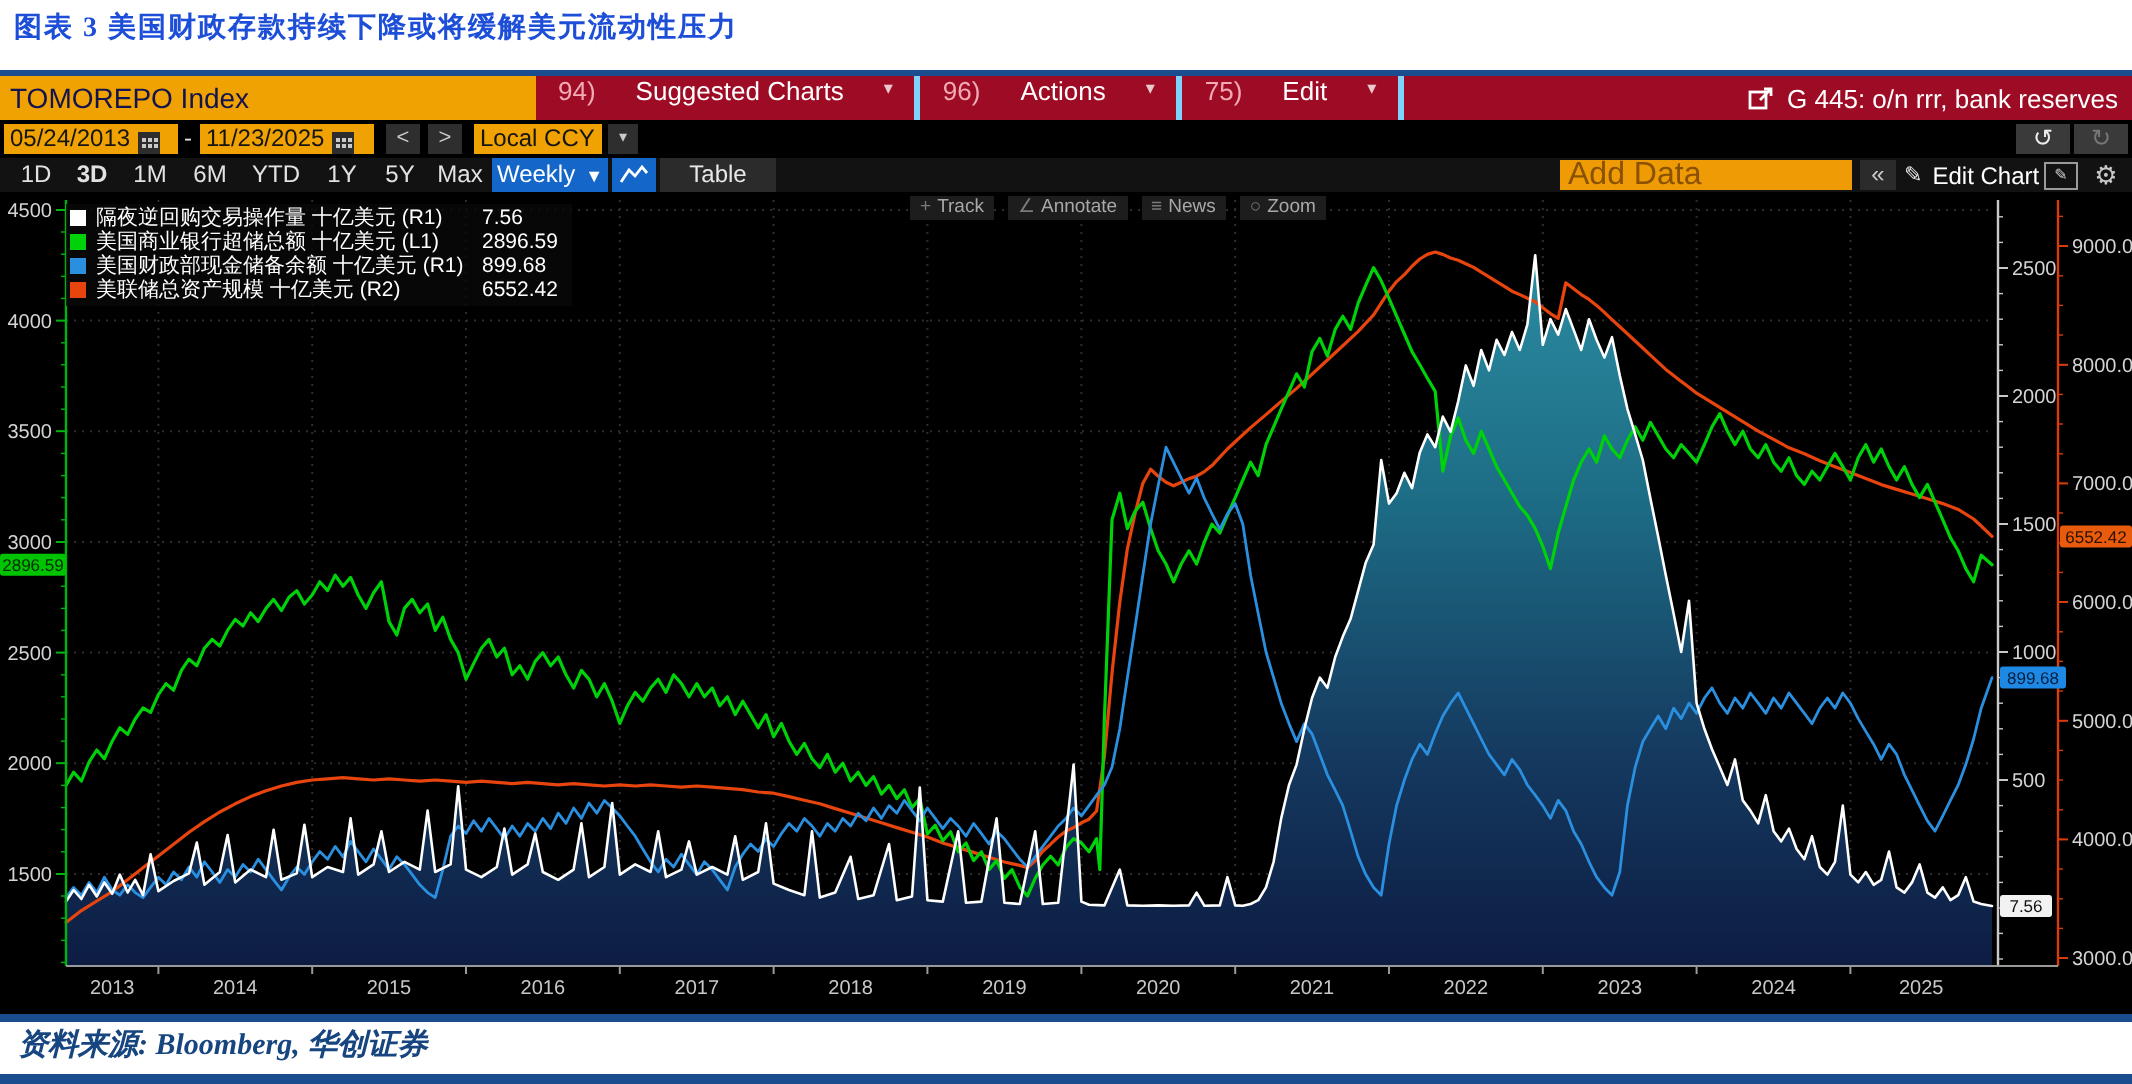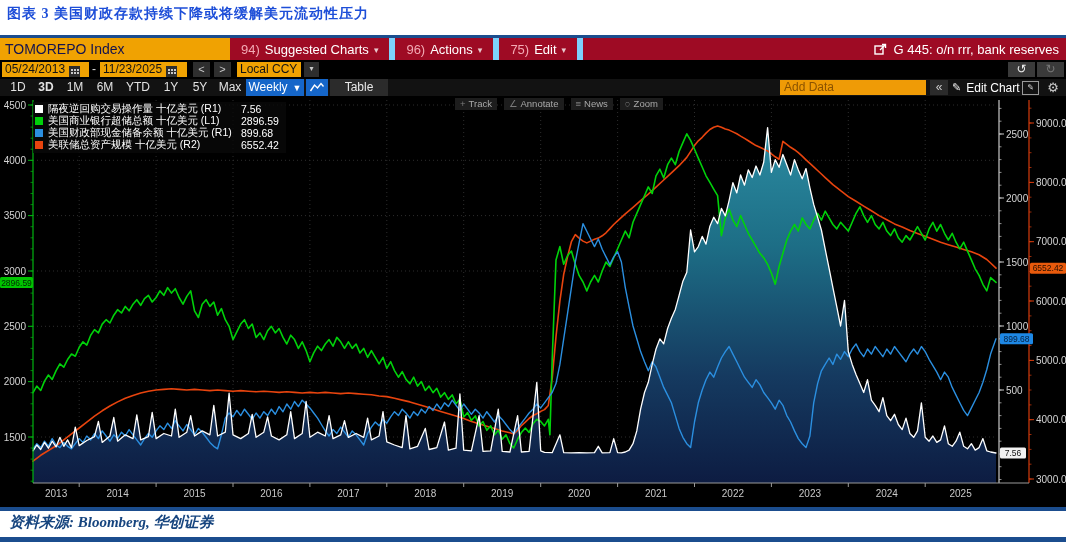--- a/index.html
+++ b/index.html
@@ -12,24 +12,24 @@
   .rule-top{position:absolute;left:0;top:35px;width:1066px;height:3px;background:#1b4d8e;}
   .rule-mid{position:absolute;left:0;top:507px;width:1066px;height:4px;background:#1b4d8e;}
   .footer-bg{position:absolute;left:0;top:511px;width:1066px;height:26px;background:#fff;}
   .source-text{position:absolute;left:9px;top:513px;font-family:"Liberation Serif",serif;
                font-style:italic;font-weight:bold;font-size:15px;color:#17457f;}
   .rule-bottom{position:absolute;left:0;top:537px;width:1066px;height:5px;background:#1b4d8e;}
 
   
   .row1{position:absolute;left:0;top:38px;width:1066px;height:22px;background:#9e0b24;
         display:flex;align-items:stretch;}
-  .sec-box{width:230px;background:#f0a202;color:#13134f;font-size:14px;line-height:22px;
+  .sec-box{width:268px;background:#f0a202;color:#13134f;font-size:14px;line-height:22px;
            padding-left:5px;box-sizing:border-box;}
-  .menu{display:flex;align-items:center;gap:5px;padding:0 11px;color:#fff;font-size:13px;
-        border-right:6px solid #7dd3fc;}
+  .menu{display:flex;align-items:flex-start;gap:20px;padding:0 11px;color:#fff;font-size:13px;
+        border-right:3px solid #7dd3fc;}
   .menu:first-of-type{border-left:1px solid #7c0818;}
   .menu-key{color:#f2aab4;}
   .menu-caret{color:#e9c9ce;font-size:9px;margin-top:1px;}
   .r1-spacer{flex:1;}
   .tag{display:flex;align-items:center;gap:7px;color:#fff;font-size:13px;padding-right:7px;}
 
   
   .row2{position:absolute;left:0;top:60px;width:1066px;height:19px;background:#000;}
   .obox{position:absolute;top:2px;height:15px;background:#f0a202;color:#141414;font-size:12px;
         line-height:15px;display:flex;align-items:flex-end;gap:4px;padding:0 3px;box-sizing:border-box;}
@@ -48,21 +48,21 @@
   .row3{position:absolute;left:0;top:79px;width:1066px;height:17px;background:#121212;}
   .period{position:absolute;top:0;height:17px;line-height:17px;color:#e2e2e2;font-size:12px;text-align:center;}
   .weekly{position:absolute;left:246px;top:0;width:58px;height:17px;background:#1566c9;color:#fff;
           font-size:12px;line-height:17px;display:flex;justify-content:center;gap:5px;}
   .weekly .dd{font-size:9px;margin-top:1px;}
   .ctype{position:absolute;left:306px;top:0;width:22px;height:17px;background:#1566c9;
          display:flex;align-items:center;justify-content:center;}
   .table-btn{position:absolute;left:330px;top:0;width:58px;height:17px;background:#2b2b2b;color:#e8e8e8;
              font-size:12px;line-height:17px;text-align:center;}
   .add-data{position:absolute;left:780px;top:1px;width:146px;height:15px;background:#ef9b06;color:#8a5200;
-            font-size:12px;line-height:15px;padding-left:4px;box-sizing:border-box;}
+            font-size:16px;line-height:15px;padding-left:4px;box-sizing:border-box;}
   .collapse{position:absolute;left:930px;top:1px;width:18px;height:15px;background:#2b2b2b;color:#cccccc;
             text-align:center;line-height:14px;font-size:12px;}
   .editchart{position:absolute;left:952px;top:0;height:17px;display:flex;align-items:center;gap:5px;
              color:#fff;font-size:12px;}
   .pencil{color:#e8e8e8;font-size:11px;}
   .annot-box{position:absolute;left:1022px;top:2px;width:15px;height:12px;border:1px solid #9a9a9a;
              color:#d0d0d0;font-size:8px;line-height:11px;text-align:center;}
   .gearbtn{position:absolute;left:1044px;top:0;width:18px;height:17px;color:#c8c8c8;font-size:13px;
            text-align:center;line-height:17px;}
 

